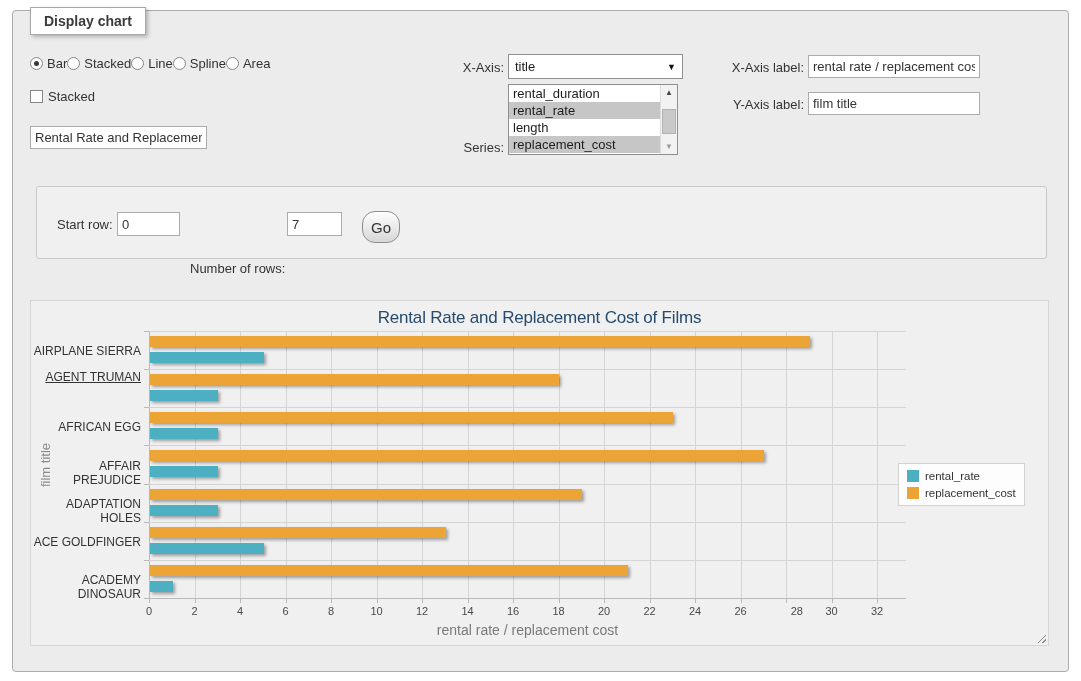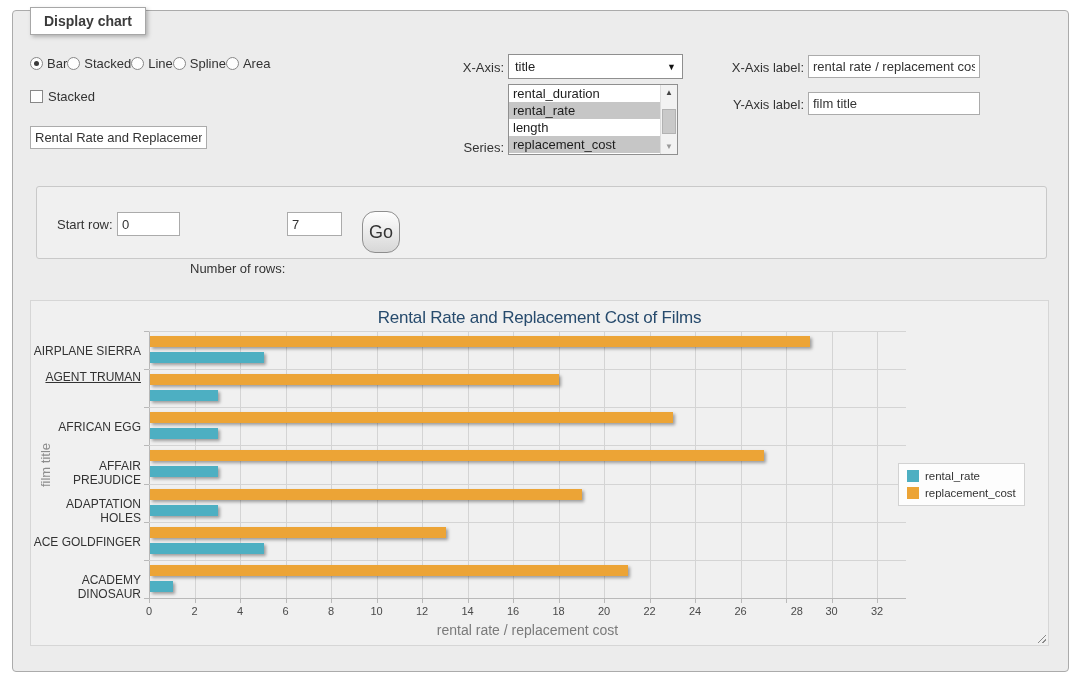--- a/index.html
+++ b/index.html
@@ -55,24 +55,24 @@
   #xlabel-input { left:808px; top:55px; width:172px; height:23px; }
   #ylabel-input { left:808px; top:92px; width:172px; height:23px; }
 
   
   #row-panel { left:36px; top:186px; width:1011px; height:73px; background:#F0F0F0;
     border:1px solid #C9C9C9; border-radius:3px; }
   #startrow-label { left:57px; top:217px; text-align:left; }
   #startrow-input { left:117px; top:212px; width:63px; height:24px; }
   #numrows-label  { left:190px; top:217px; text-align:left;margin-top:44px; }
   #numrows-input  { left:287px; top:212px; width:55px; height:24px; }
-  #go-button { left:362px; top:211px; width:38px; height:42px; border-radius:13px;
+  #go-button { left:362px; top:211px; width:38px; height:32px; border-radius:13px;
     border:1px solid #8E8E8E; background:linear-gradient(#FEFEFE,#D7D7D7);
     display:flex; align-items:center; justify-content:center; color:#333;
-    font-size:18px; }
+    font-size:15px; }
 
   
   #chart { left:30px; top:300px; width:1019px; height:346px; background:#F0F0F0;
     border:1px solid #D6D6D6; overflow:hidden; }
   #chart-title { left:0; top:7px; width:100%; text-align:center; font-size:17px;
     color:#274B6D; letter-spacing:-0.2px; }
   #plot { left:118px; top:30px; width:757px; height:267px; }
   .vgrid { position:absolute; top:0; width:1px; height:100%; background:#D4D4D4; }
   .hgrid { position:absolute; left:0; height:1px; width:100%; background:#D4D4D4; }
   .axis-line { background:#B9B9B9; }

